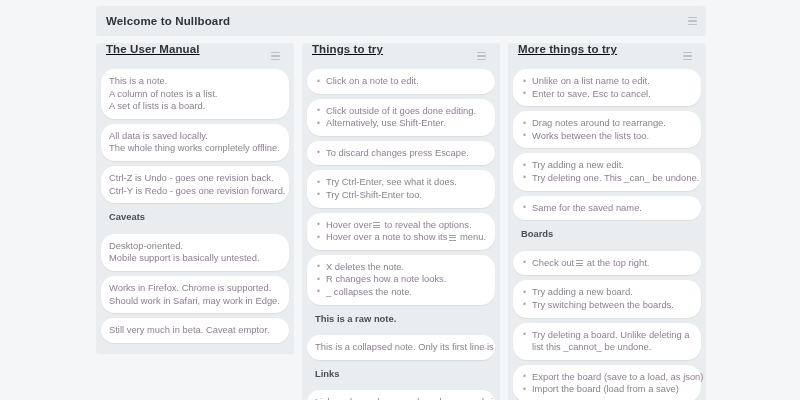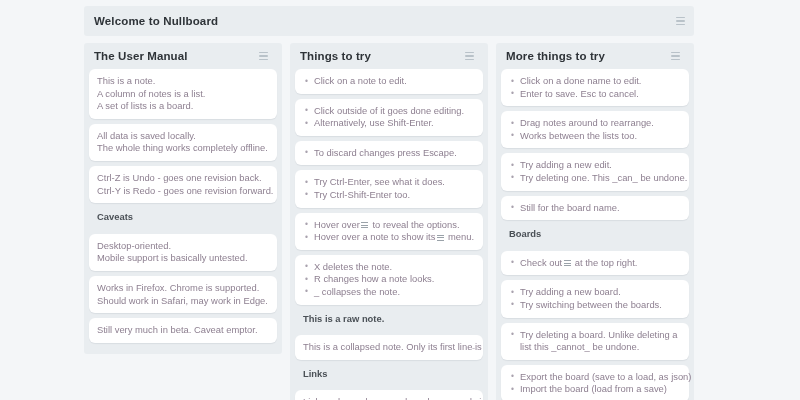--- a/index.html
+++ b/index.html
@@ -7,21 +7,21 @@
     padding: 0;
     width: 800px;
     height: 400px;
     background: #f4f6f8;
     font-family: "Liberation Sans", sans-serif;
     overflow: hidden;
   }
 
   #board-wrap {
     position: absolute;
-    left: 84px;
+    left: 96px;
     top: 0;
     width: 610px;
     height: 400px;
   }
 
   
   .board-header {
     position: relative;
     height: 30px;
     margin-top: 6px;
@@ -67,35 +67,35 @@
     width: 198px;
     background: #e9edf0;
     border-radius: 3px;
     padding: 0 5px 6px 5px;
     box-sizing: border-box;
   }
   .list-header {
     position: relative;
     height: 26px;
     display: flex;
-    align-items: center;
     padding: 0 5px;
     box-sizing: border-box;
+    text-decoration: underline;
   }
   .list-title {
     font-size: 11.5px;
     font-weight: bold;
     color: #2e3338;
     letter-spacing: 0.1px;
   }
 
   
   .note {
     background: #ffffff;
-    border-radius: 6px;
+    border-radius: 14px;
     margin-bottom: 5px;
     padding: 6px 8px 6px 8px;
     box-sizing: border-box;
     box-shadow: 0 1px 1px rgba(40,50,60,0.08);
     position: relative;
   }
   .note.raw {
     background: transparent;
     box-shadow: none;
     padding: 3px 8px 5px 8px;
@@ -248,33 +248,33 @@
       <div class="list">
         <div class="list-header">
           <span class="list-title">More things to try</span>
           <span class="hamburger">
             <i></i>
             <i></i>
             <i></i>
           </span>
         </div>
         <div class="note">
-          <div class="line bullet">Click on a done name to edit.</div>
+          <div class="line bullet">Unlike on a list name to edit.</div>
           <div class="line bullet">Enter to save. Esc to cancel.</div>
         </div>
         <div class="note">
           <div class="line bullet">Drag notes around to rearrange.</div>
           <div class="line bullet">Works between the lists too.</div>
         </div>
         <div class="note">
           <div class="line bullet">Try adding a new edit.</div>
           <div class="line bullet">Try deleting one. This  _can_  be undone.</div>
         </div>
         <div class="note">
-          <div class="line bullet">Still for the board name.</div>
+          <div class="line bullet">Same for the saved name.</div>
         </div>
         <div class="note raw">
           <div class="line">Boards</div>
         </div>
         <div class="note">
           <div class="line bullet"><span>Check out</span><span class="mini-ham"><i></i><i></i><i></i></span><span> at the top right.</span></div>
         </div>
         <div class="note">
           <div class="line bullet">Try adding a new board.</div>
           <div class="line bullet">Try switching between the boards.</div>

